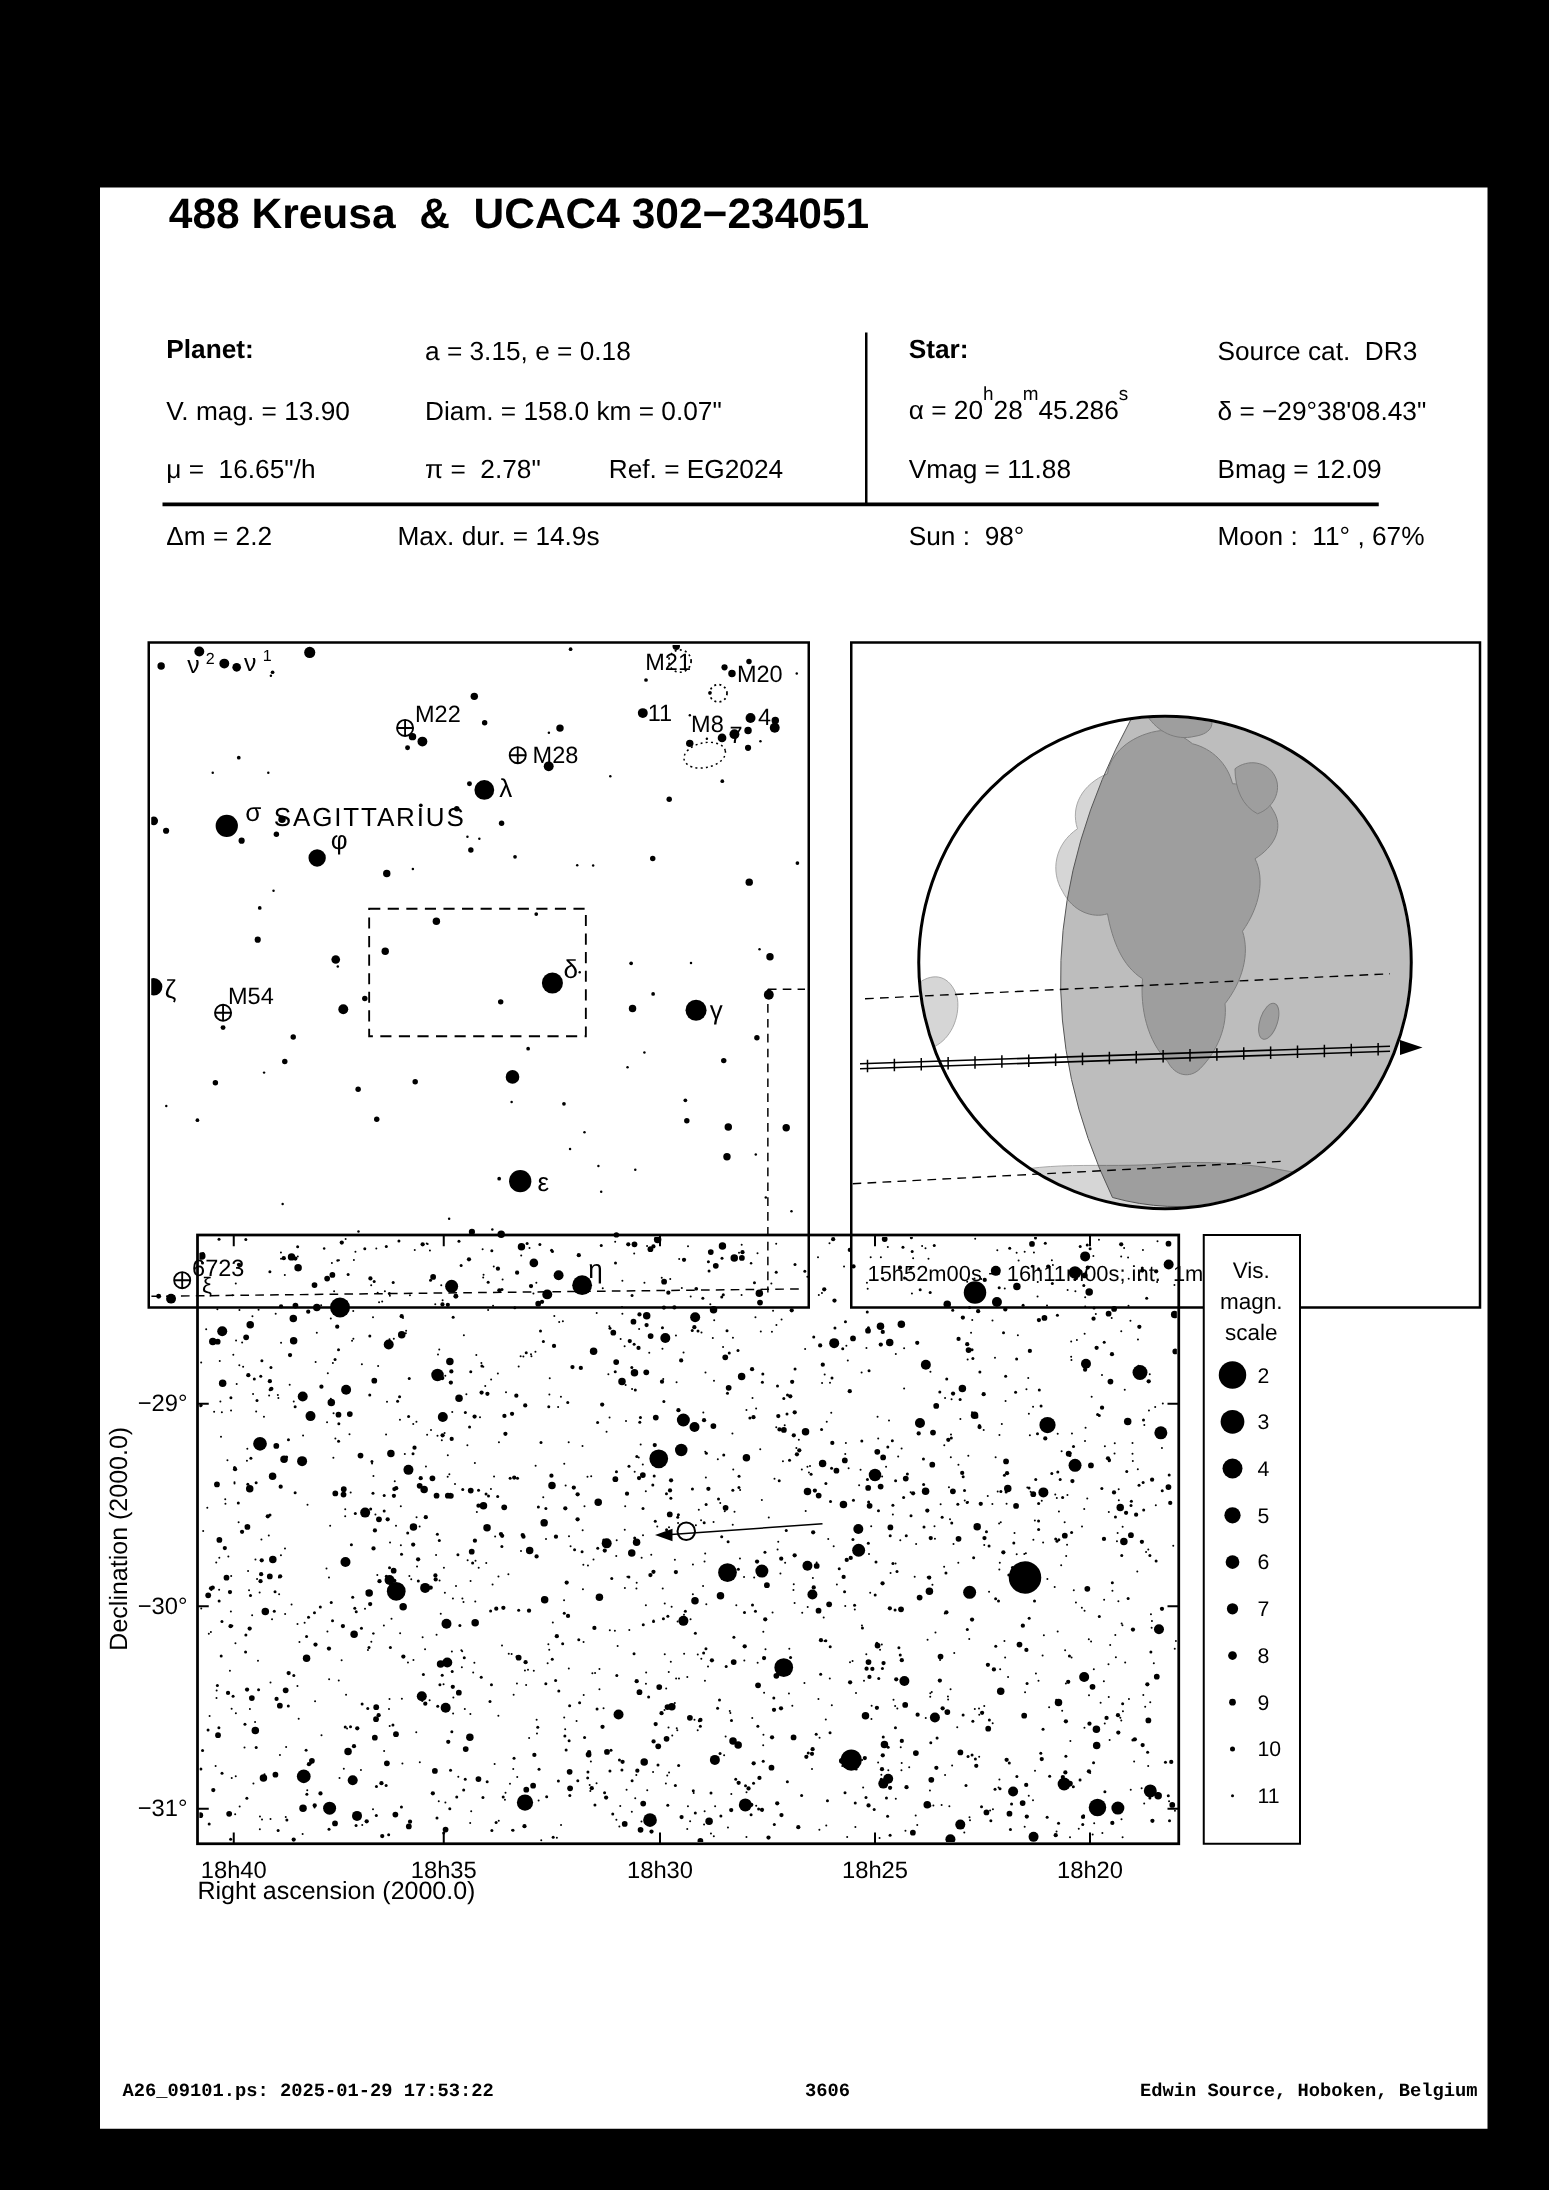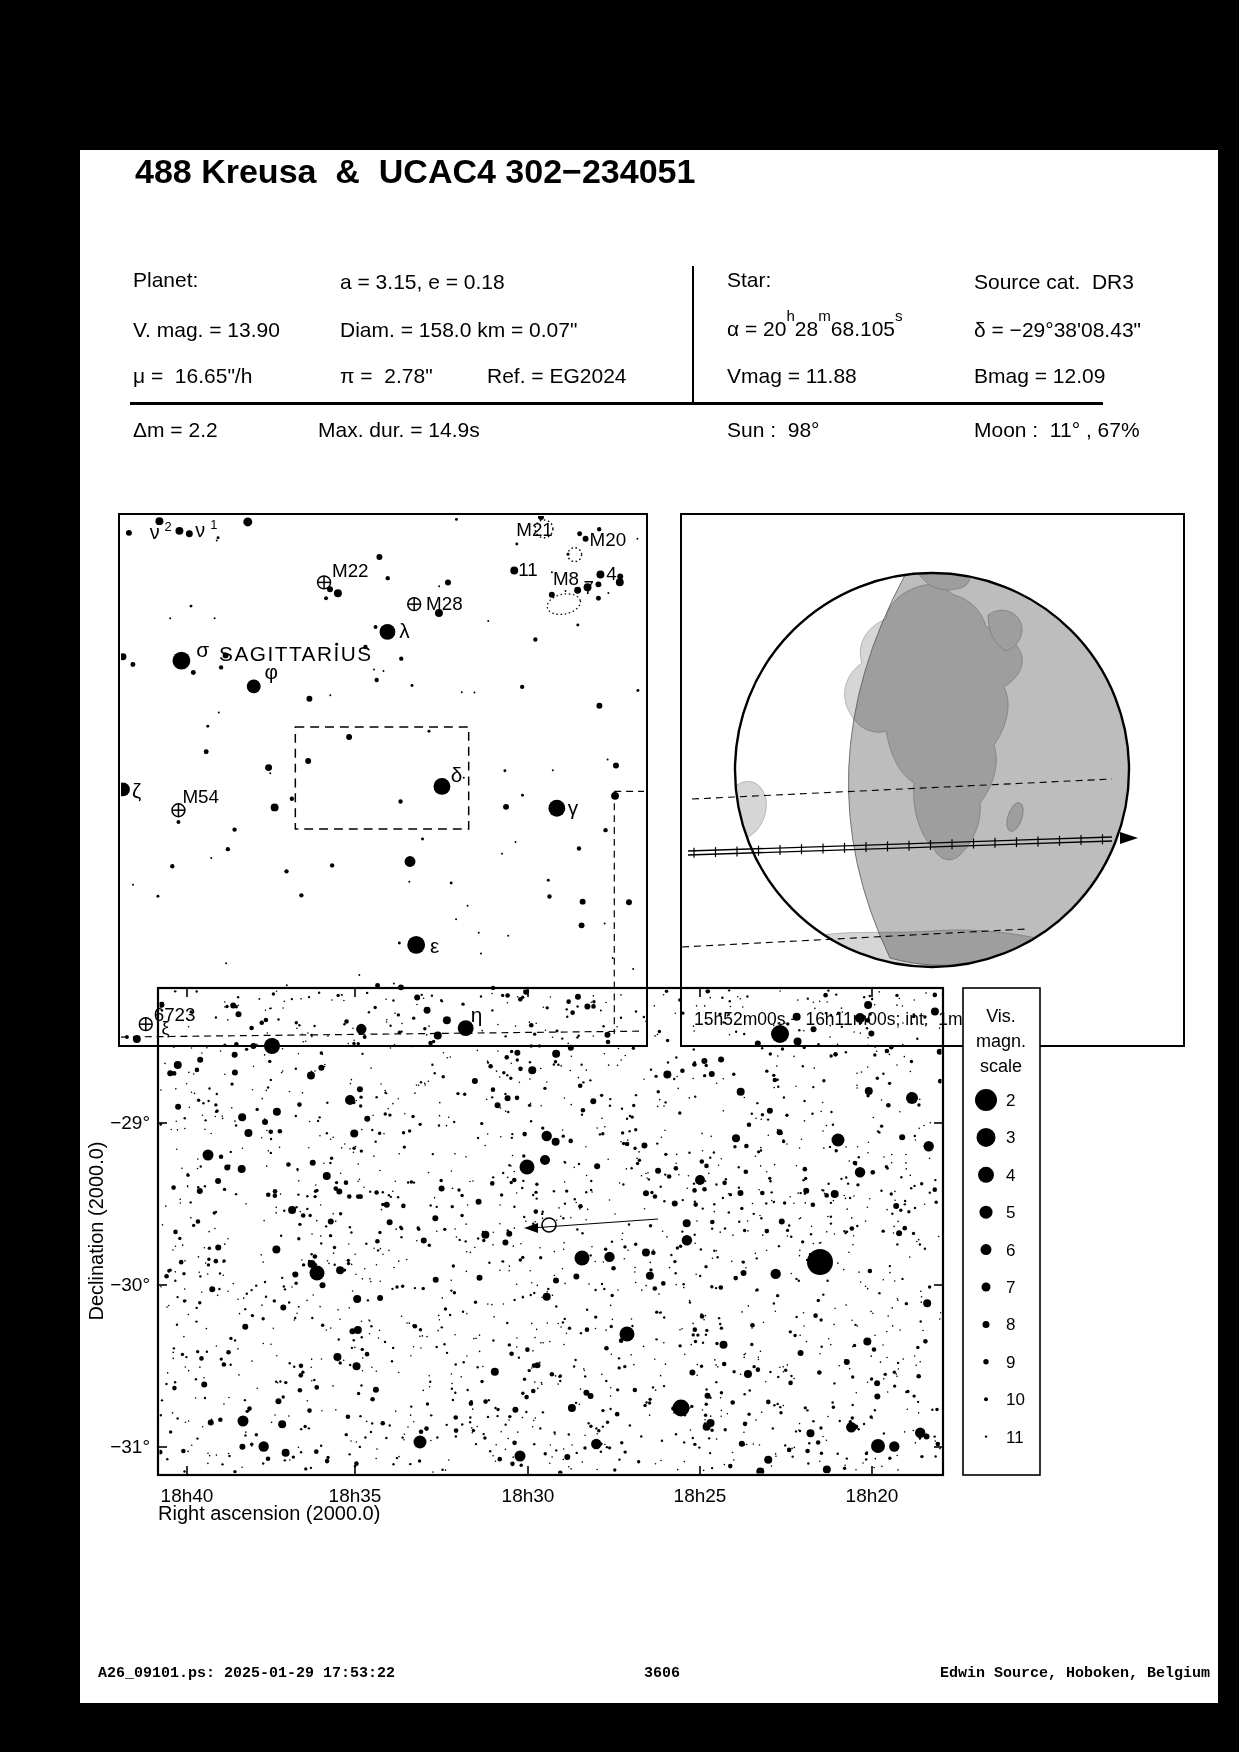--- a/index.html
+++ b/index.html
@@ -1,23 +1,23 @@
 <!DOCTYPE html>
 <html><head>
 <meta charset="utf-8">
 <style>
   html,body{margin:0;padding:0;}
   body{width:1239px;height:1752px;background:#000;position:relative;
        font-family:"Liberation Sans",sans-serif;color:#000;}
-  .page{position:absolute;left:80px;top:150px;width:1110px;height:1553px;background:#fff;overflow:hidden;padding-left:28px;}
+  .page{position:absolute;left:80px;top:150px;width:1110px;height:1553px;background:#fff;overflow:hidden;}
   .title{position:absolute;left:55px;top:2px;font-size:34px;font-weight:bold;white-space:pre;}
   .dateline{position:absolute;left:80px;top:50px;font-size:28px;white-space:pre;}
   .dateline sup,.cell sup{font-size:0.72em;position:relative;top:-0.45em;}
   .cell{position:absolute;font-size:21px;white-space:pre;}
-  .b{font-weight:normal;}
+  .b{font-weight:bold;}
   .vdiv{position:absolute;left:612px;top:116px;width:2px;height:138px;background:#000;}
   .hrule{position:absolute;left:50px;top:252px;width:973px;height:3px;background:#000;}
   .panel{position:absolute;background:#fff;border:2.5px solid #000;box-sizing:border-box;}
   #mini-panel{left:38px;top:363px;width:530px;height:534px;}
   #globe-panel{left:600px;top:363px;width:505px;height:534px;border-width:2px;}
   .panel svg{position:absolute;left:0;top:0;display:block;}
   .caption{position:absolute;left:12px;top:494px;font-size:17.5px;white-space:pre;}
   #finder-svg{position:absolute;left:0;top:820px;display:block;}
   .xtitle{position:absolute;left:78px;top:1352px;width:785px;text-align:left;font-size:20px;}
   .ytitle{position:absolute;left:16px;top:1081px;transform:translate(-50%,-50%) rotate(-90deg);
@@ -36,21 +36,21 @@
   <div>
     <span class="cell b" style="left:53px;top:118px">Planet:</span>
     <span class="cell" style="left:260px;top:120px">a = 3.15, e = 0.18</span>
     <span class="cell" style="left:53px;top:168px">V. mag. = 13.90</span>
     <span class="cell" style="left:260px;top:168px">Diam. = 158.0 km = 0.07"</span>
     <span class="cell" style="left:53px;top:214px">μ =  16.65"/h</span>
     <span class="cell" style="left:260px;top:214px">π =  2.78"</span>
     <span class="cell" style="left:407px;top:214px">Ref. = EG2024</span>
     <span class="cell b" style="left:647px;top:118px">Star:</span>
     <span class="cell" style="left:894px;top:120px">Source cat.  DR3</span>
-    <span class="cell" style="left:647px;top:164px"><span>α = 20</span><sup>h</sup><span>28</span><sup>m</sup><span>68.105</span><sup>s</sup></span>
+    <span class="cell" style="left:647px;top:164px"><span>α = 20</span><sup>h</sup><span>28</span><sup>m</sup><span>45.286</span><sup>s</sup></span>
     <span class="cell" style="left:894px;top:168px">δ = −29°38'08.43"</span>
     <span class="cell" style="left:647px;top:214px">Vmag = 11.88</span>
     <span class="cell" style="left:894px;top:214px">Bmag = 12.09</span>
     <div class="vdiv"></div>
     <div class="hrule"></div>
     <span class="cell" style="left:53px;top:268px">Δm = 2.2</span>
     <span class="cell" style="left:238px;top:268px">Max. dur. = 14.9s</span>
     <span class="cell" style="left:647px;top:268px">Sun :  98°</span>
     <span class="cell" style="left:894px;top:268px">Moon :  11° , 67%</span>
   </div>

